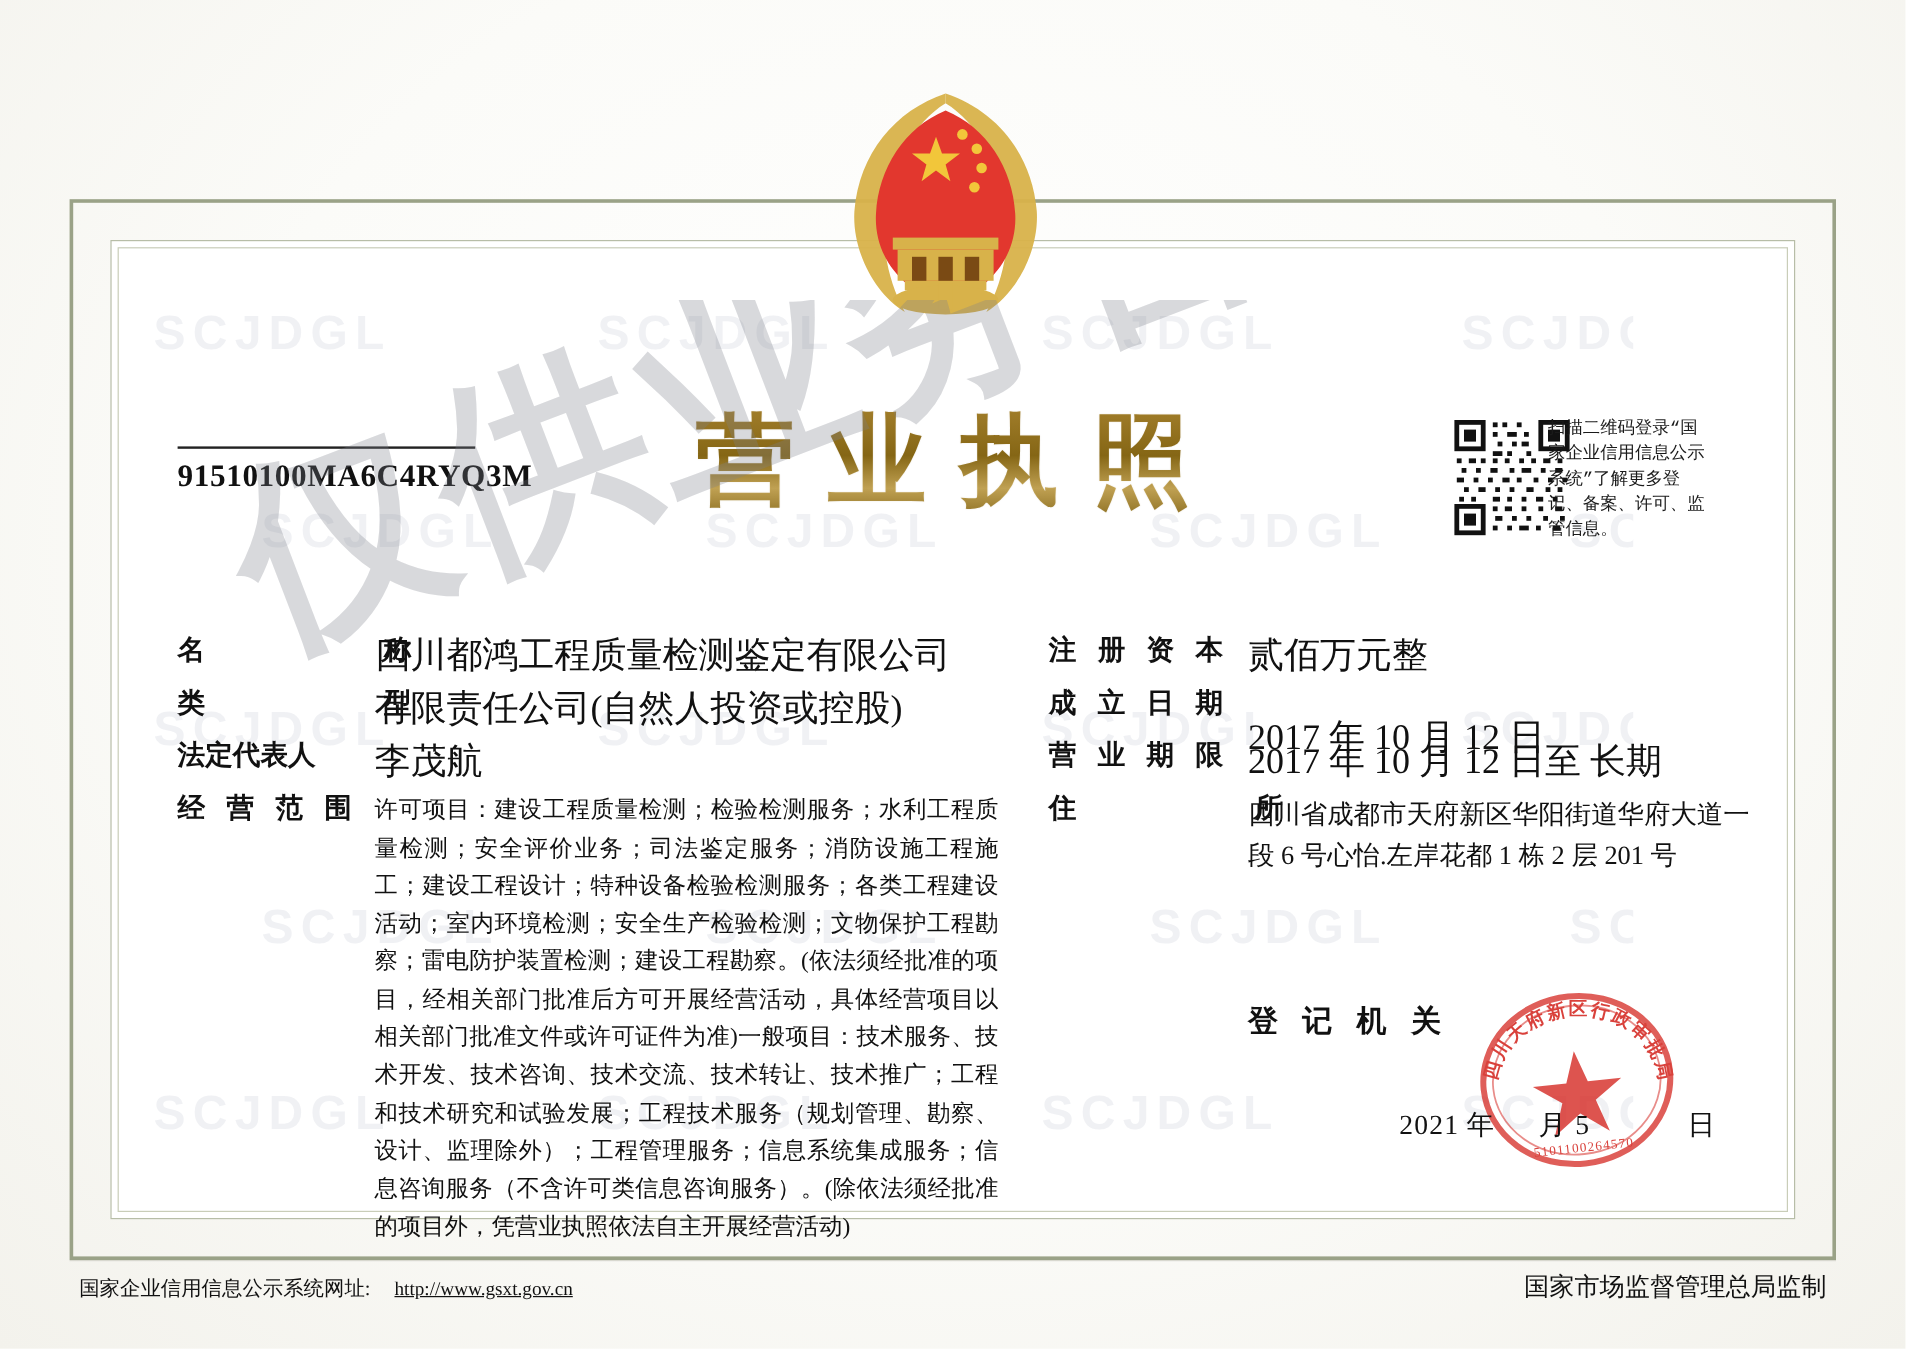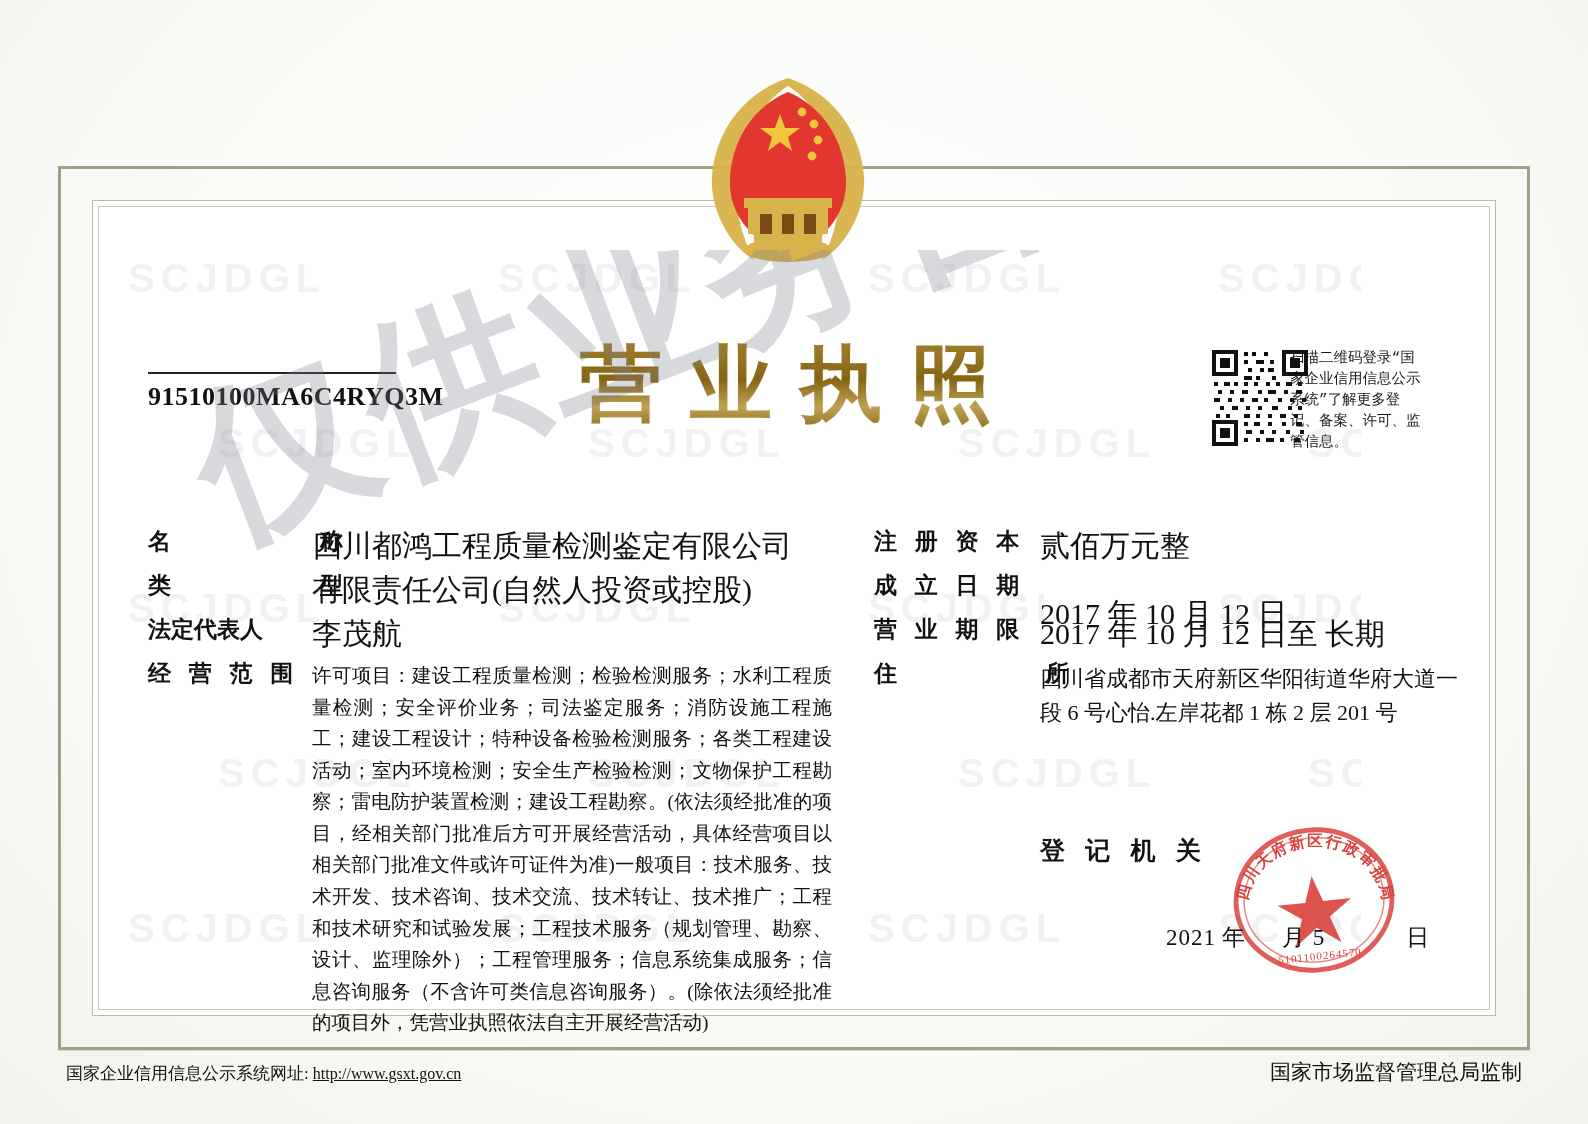--- a/index.html
+++ b/index.html
@@ -165,21 +165,21 @@
     position:absolute;left:1228px;top:820px;width:172px;height:160px;
     opacity:.92;
   }
 
   
   .footer-left{
     position:absolute;left:66px;top:1062px;
     font-size:17px;color:#111;
   }
   .footer-left .url{
-    font-size:16px;text-decoration:underline;margin-left:4px;
+    font-size:16px;text-decoration:underline;margin-left:20px;
   }
   .footer-right{
     position:absolute;right:66px;top:1058px;
     font-size:21px;color:#111;
   }
   .footer-rule{
     position:absolute;left:58px;top:1050px;width:1472px;height:1px;background:#d8d8cf;
   }
 </style>
 </head>

